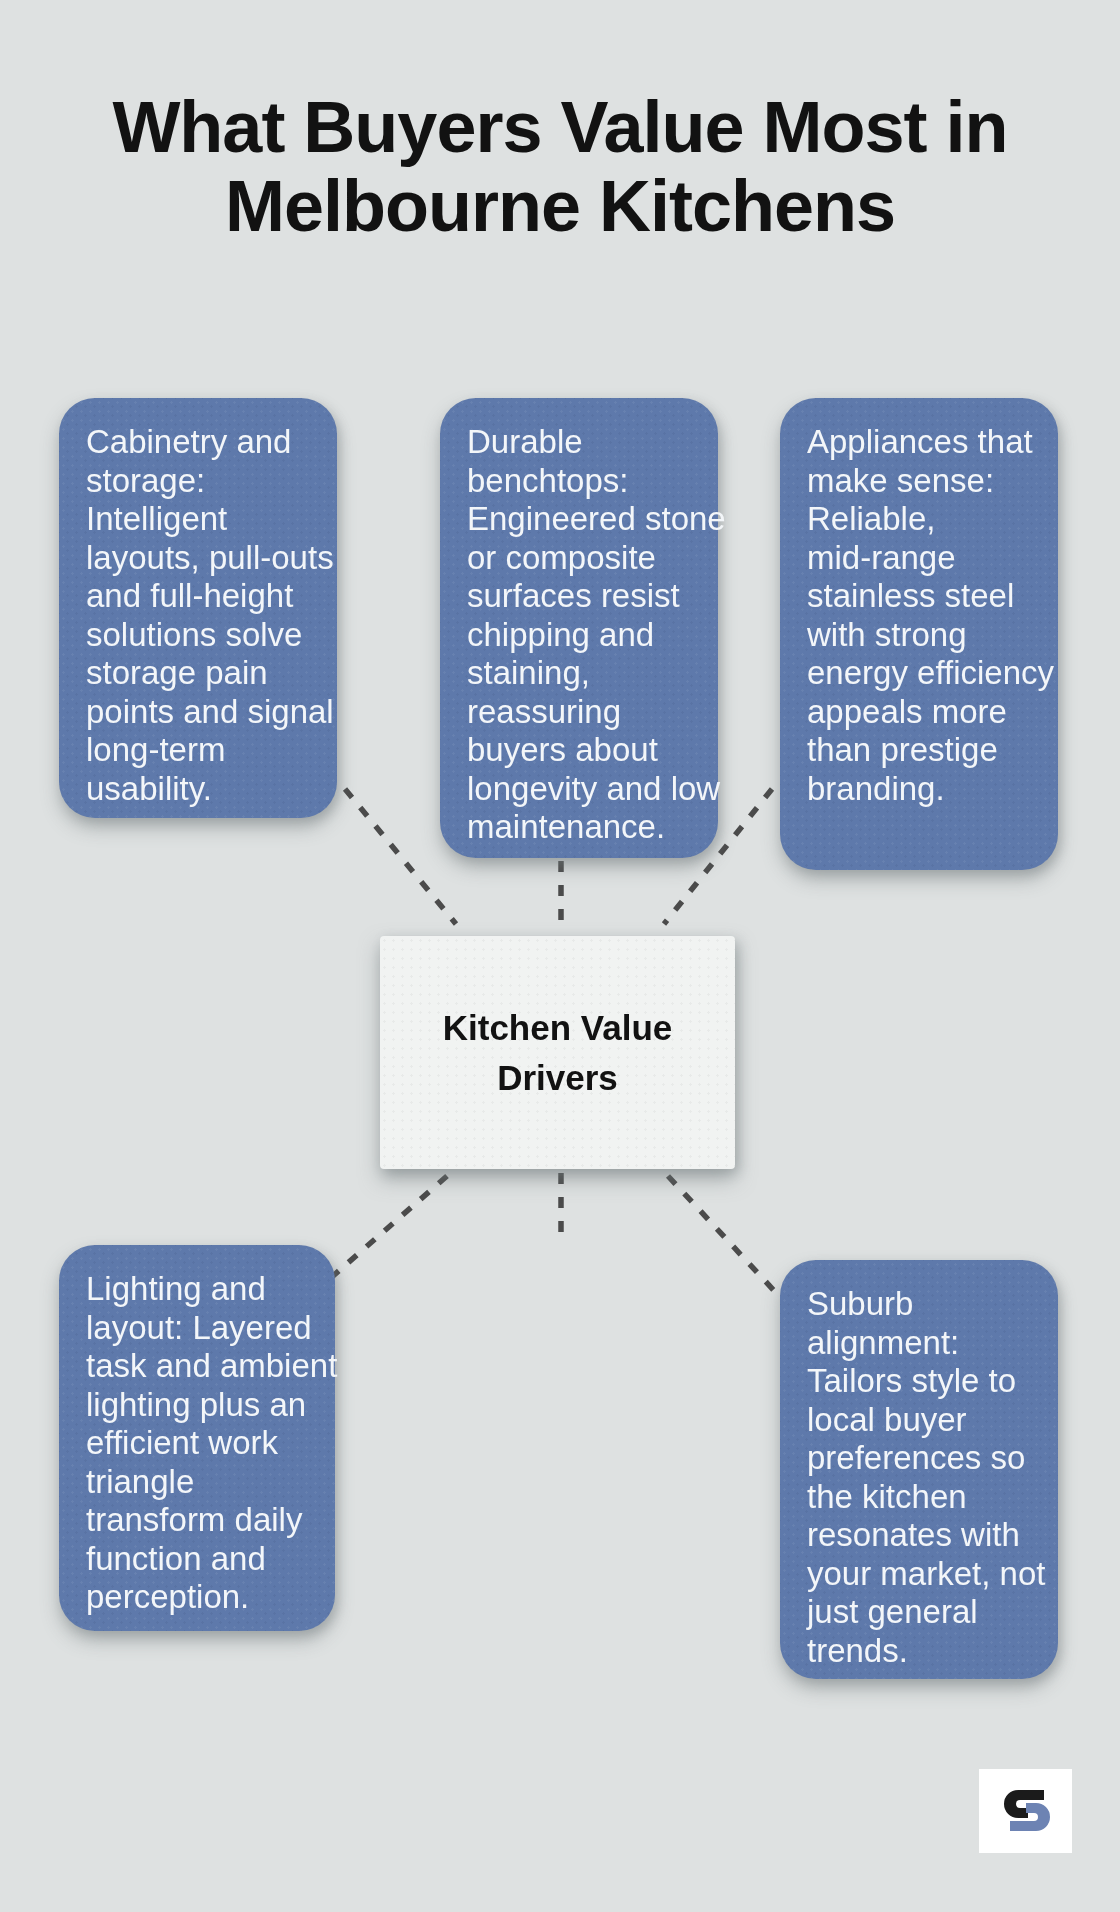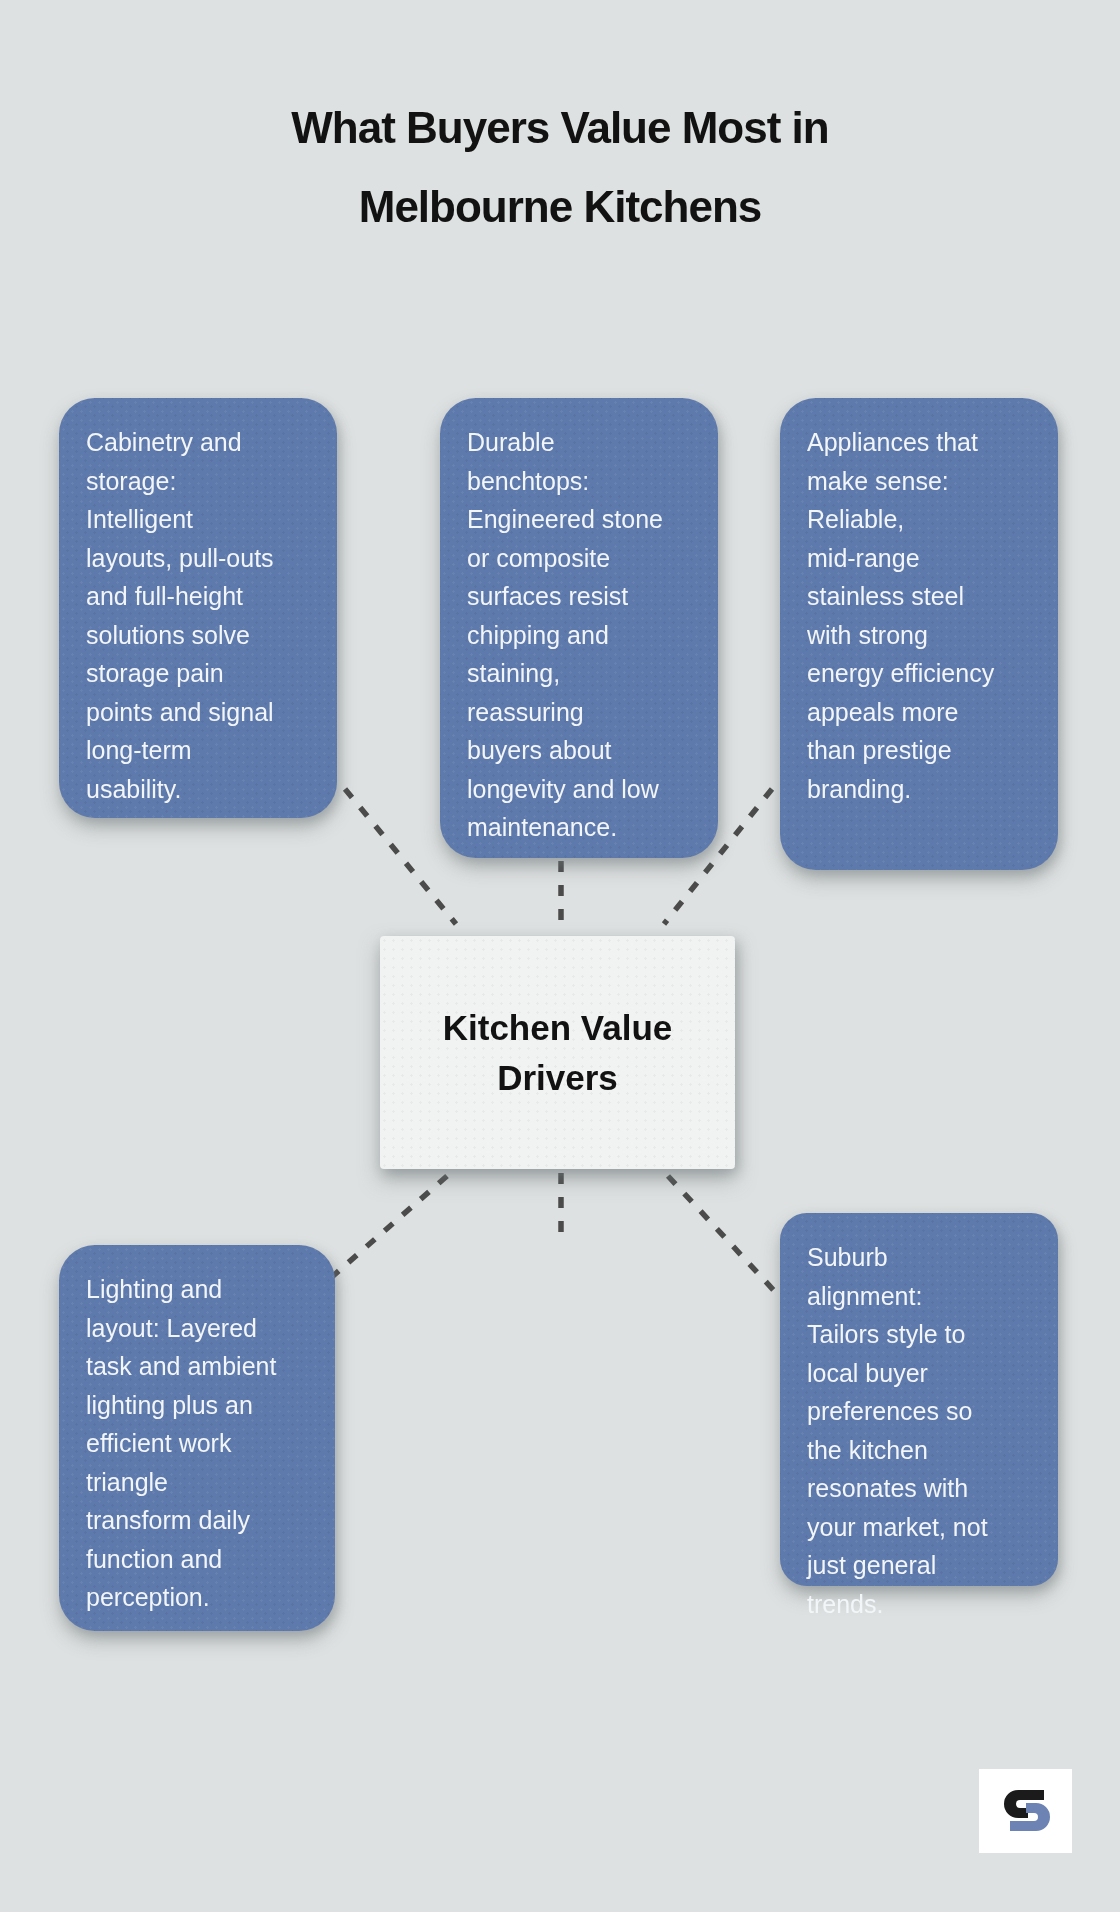--- a/index.html
+++ b/index.html
@@ -13,21 +13,21 @@
     height: 1912px;
     margin: 0 auto;
     background: var(--background, #dee1e1);
     overflow: hidden;
   }
   .page-title {
     position: absolute;
     left: 0; right: 0; top: 88px;
     margin: 0;
     text-align: center;
-    font-size: 44px;
+    font-size: 72px;
     line-height: 79px;
     font-weight: bold;
     letter-spacing: -1px;
     color: var(--title-color, #121212);
     white-space: pre;
   }
   .connectors {
     position: absolute;
     left: 0; top: 0;
     width: 1120px;
@@ -47,30 +47,30 @@
       radial-gradient(rgba(0,0,40,0.05) 1px, transparent 1.4px);
     background-size: 9px 9px, 9px 9px;
     background-position: 0 0, 4px 4px;
     border-radius: 36px;
     box-shadow: 0 10px 18px rgba(110,120,122,0.45), 4px 4px 10px rgba(110,120,122,0.25);
   }
   .card-text {
     margin: 0;
     padding: 25px 4px 0 27px;
     color: var(--card-text, #f3f6f9);
-    font-size: 25px;
+    font-size: 33px;
     line-height: 38.5px;
     white-space: pre;
   }
   .card-1 { left: 59px;  top: 398px;  width: 278px; height: 420px; }
   .card-2 { left: 440px; top: 398px;  width: 278px; height: 460px; }
   .card-3 { left: 780px; top: 398px;  width: 278px; height: 472px; }
   .card-4 { left: 59px;  top: 1245px; width: 276px; height: 386px; }
   .card-5 { left: 422px; top: 1245px; width: 277px; height: 347px; }
-  .card-6 { left: 780px; top: 1213px; width: 278px; height: 373px; border-radius: 27px; }
+  .card-6 { left: 780px; top: 1260px; width: 278px; height: 419px; }
   .center-node {
     position: absolute;
     left: 380px; top: 936px;
     width: 355px; height: 233px;
     background-color: var(--node-fill, #f1f3f2);
     background-image: radial-gradient(rgba(0,0,0,0.035) 1px, transparent 1.4px);
     background-size: 9px 9px;
     border-radius: 4px;
     box-shadow: 0 10px 20px rgba(110,120,122,0.5), 4px 4px 12px rgba(110,120,122,0.3);
     display: flex;

